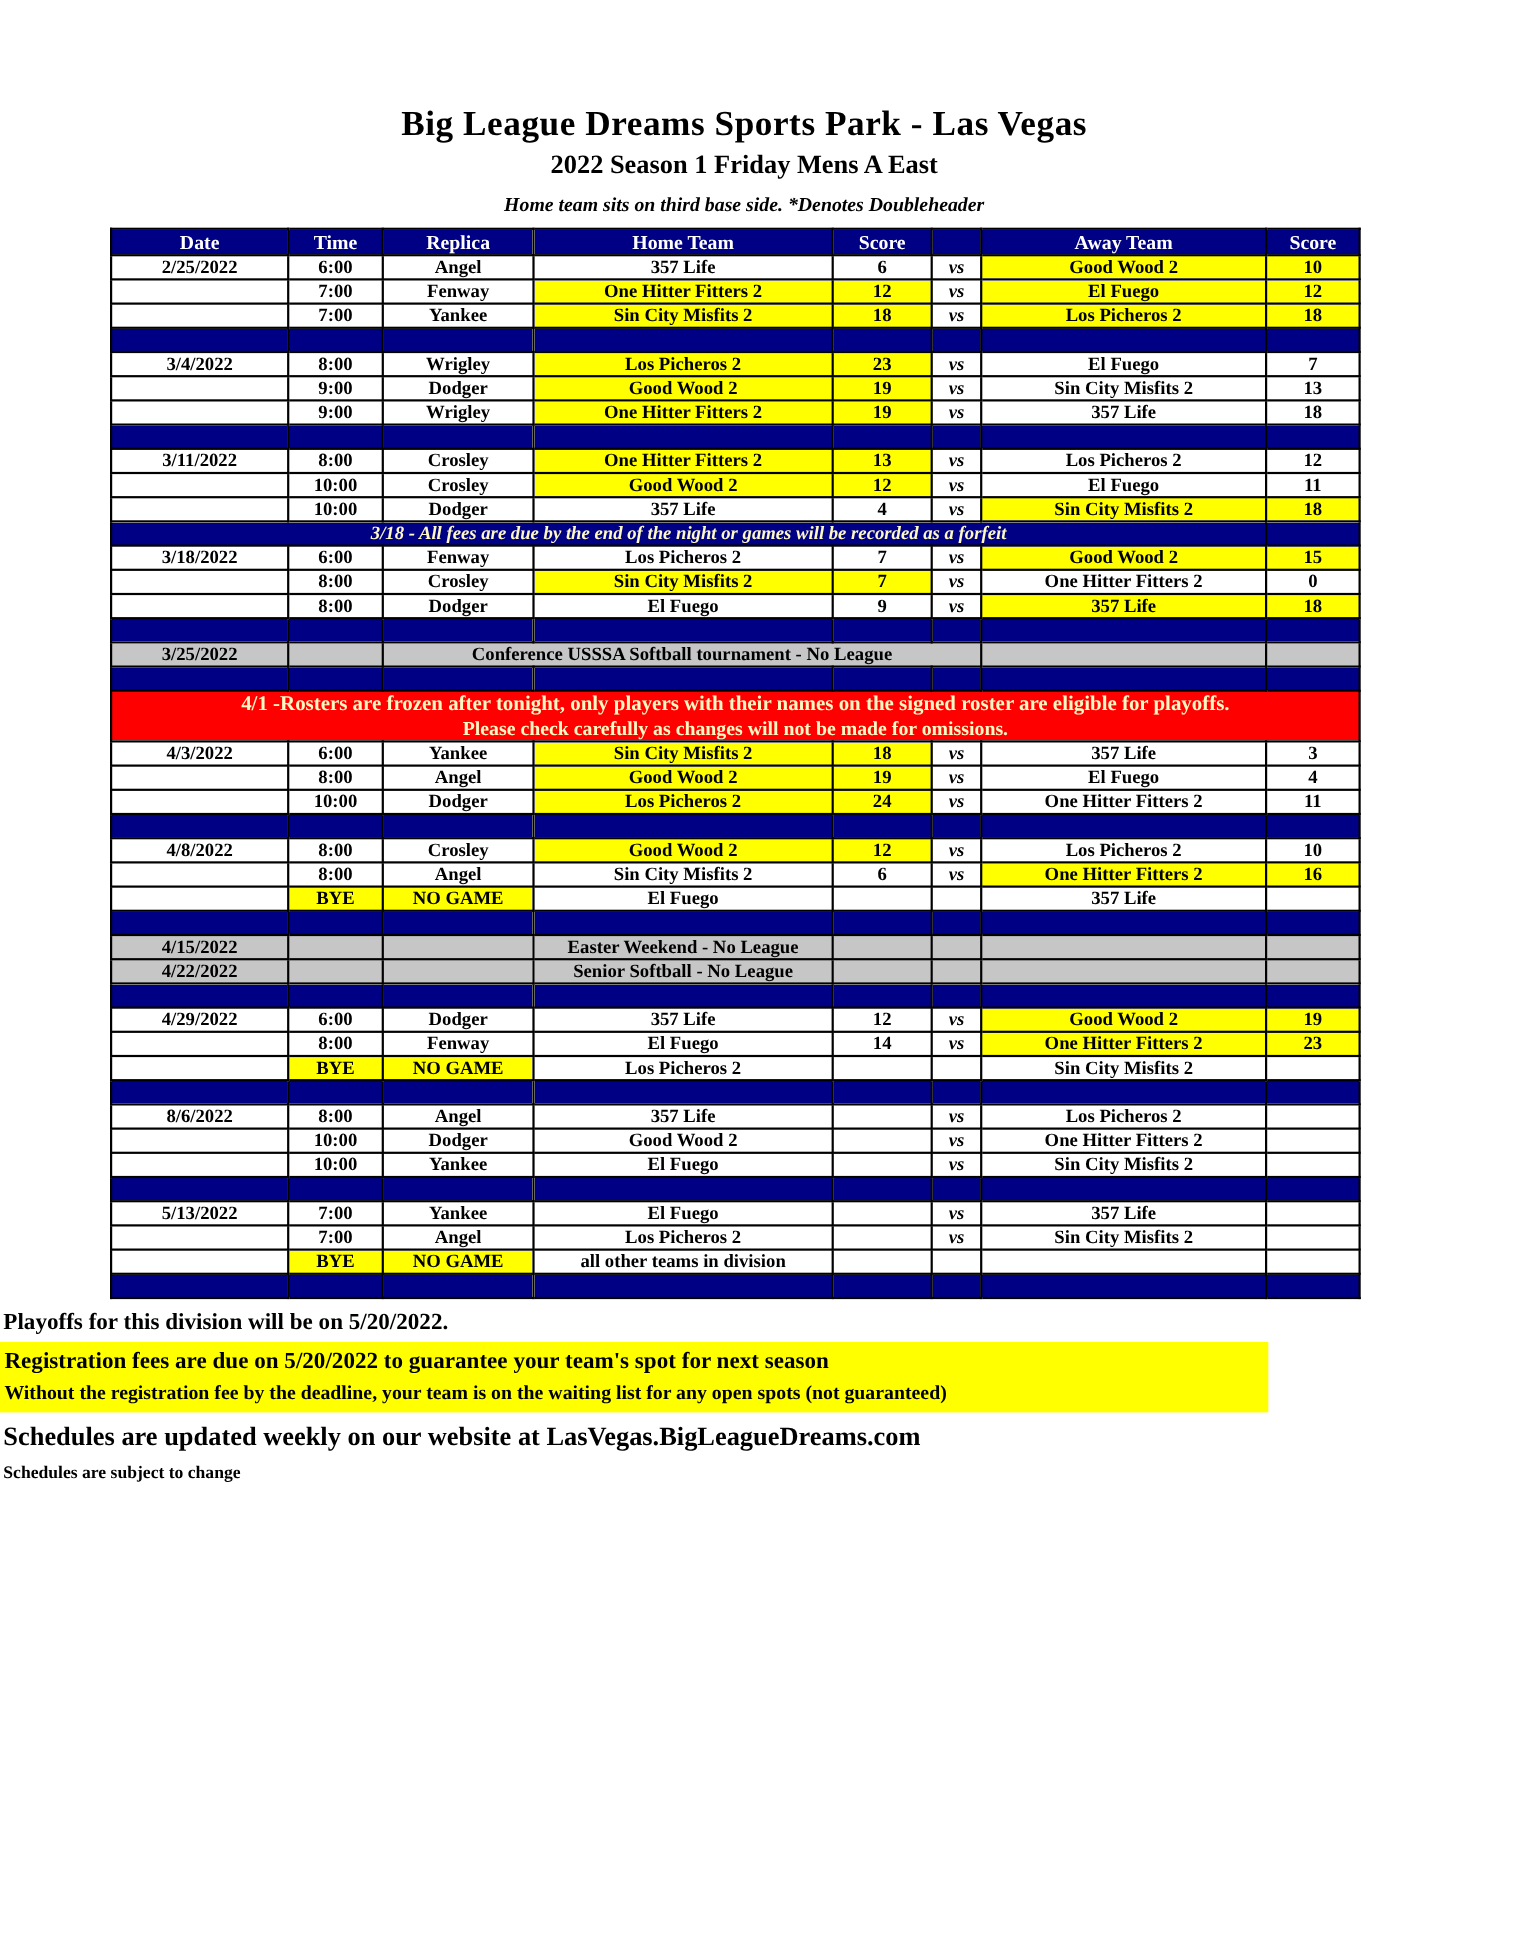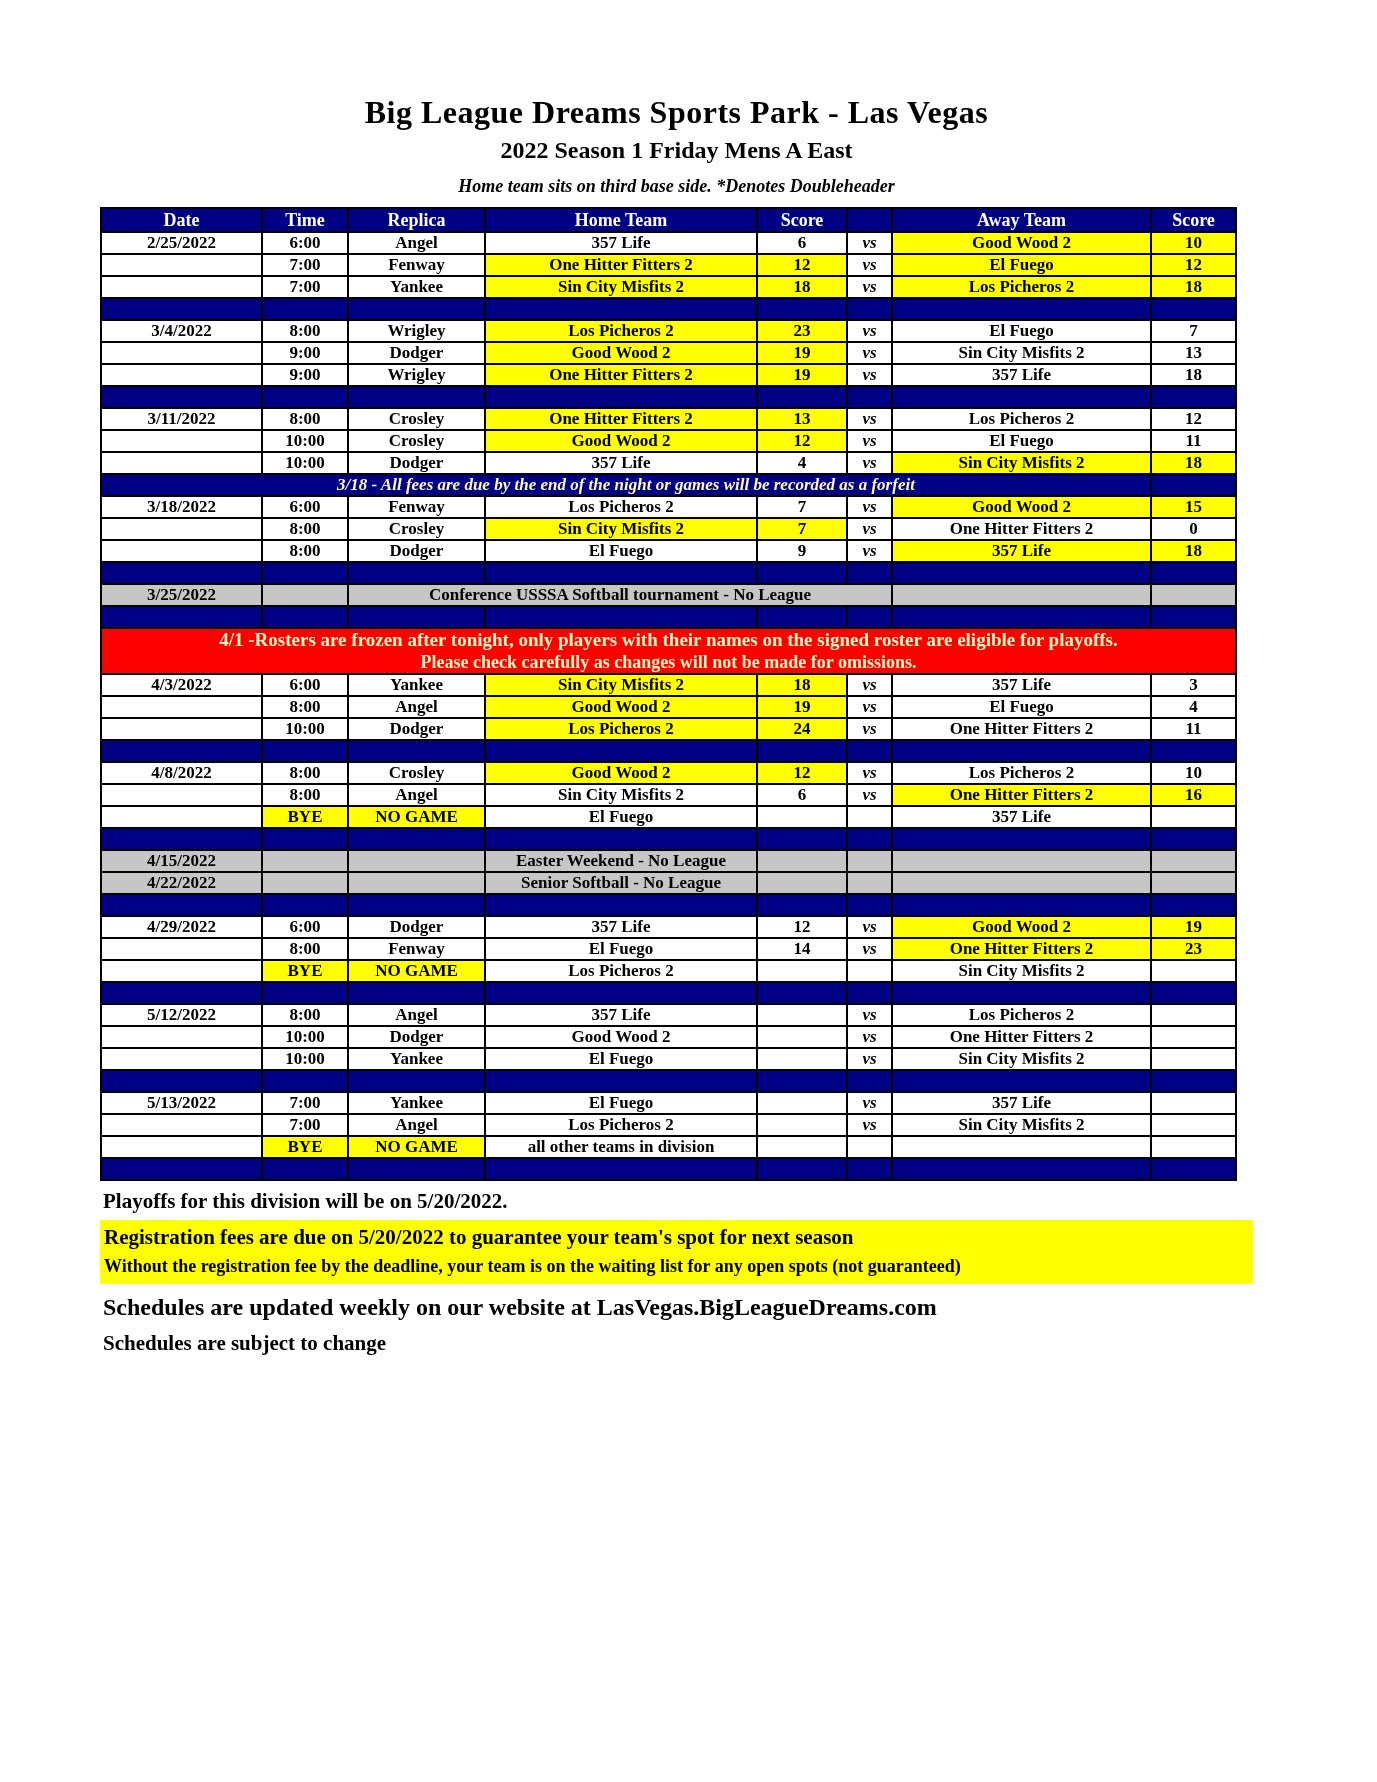--- a/index.html
+++ b/index.html
@@ -17,27 +17,27 @@
   table.schedule th{background:#000084;color:#fff;font-size:18px;height:22px;}
   td.navy{background:#000084;}
   td.yellow{background:#FFFF00;}
   td.gray{background:#C6C6C6;}
   td.red{background:#FF0000;color:#fef9c3;height:44px;}
   td.notice{color:#fef9c3;font-style:italic;}
   td.vs{font-style:italic;font-size:13px;}
   td.red div{line-height:22px;}
   .red-line1{font-size:19px;}
   .red-line2{font-size:18px;}
-  .footer{margin-left:100px;width:1153px;}
+  .footer{width:1153px;}
   .playoffs{font-size:21px;font-weight:bold;margin-top:8px;padding-left:3px;}
   .reg-band{background:#FFFF00;margin-top:6px;padding:5px 0 7px 0;}
   .reg1{font-size:21px;font-weight:bold;padding-left:4px;}
   .reg2{font-size:18px;font-weight:bold;padding-left:4px;margin-top:6px;}
   .sched1{font-size:24px;font-weight:bold;margin-top:10px;padding-left:3px;}
-  .sched2{font-size:21px;font-weight:bold;margin-top:10px;padding-left:3px;}
+  .sched2{font-size:16px;font-weight:bold;margin-top:10px;padding-left:3px;}
 </style>
 </head>
 <body>
 
 <div class="page">
 
   <div class="header-block">
     <div class="title">Big League Dreams Sports Park - Las Vegas</div>
     <div class="subtitle">2022 Season 1 Friday Mens A East</div>
     <div class="note">Home team sits on third base side.  *Denotes Doubleheader</div>
@@ -388,21 +388,21 @@
           <td class="navy"></td>
           <td class="navy"></td>
           <td class="navy"></td>
           <td class="navy"></td>
           <td class="navy"></td>
           <td class="navy"></td>
           <td class="navy"></td>
           <td class="navy"></td>
         </tr>
         <tr>
-          <td>5/12/2022</td>
+          <td>8/6/2022</td>
           <td>8:00</td>
           <td>Angel</td>
           <td>357 Life</td>
           <td></td>
           <td class="vs">vs</td>
           <td>Los Picheros 2</td>
           <td></td>
         </tr>
         <tr>
           <td></td>

